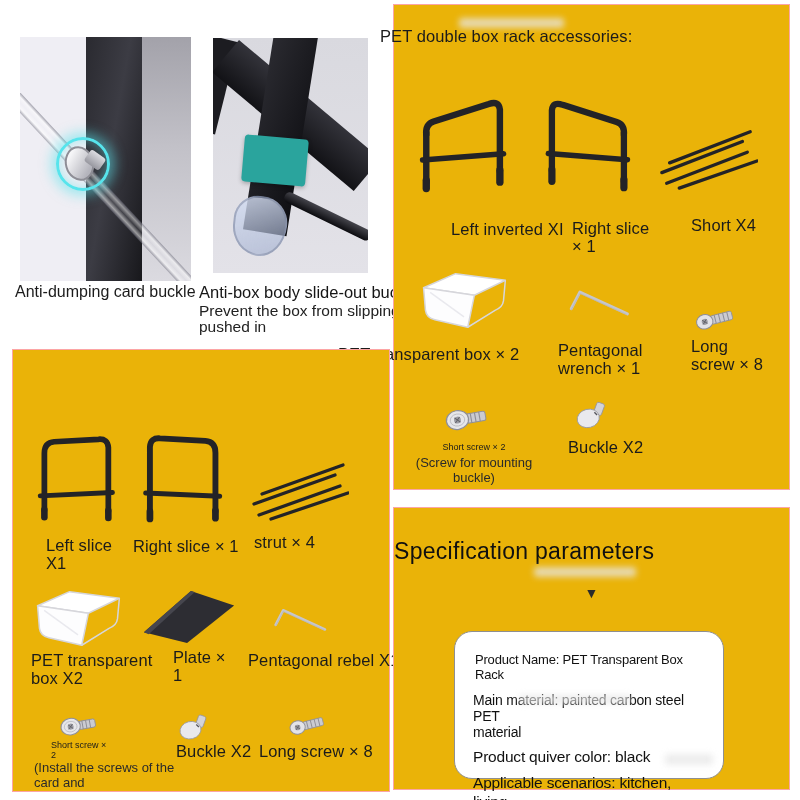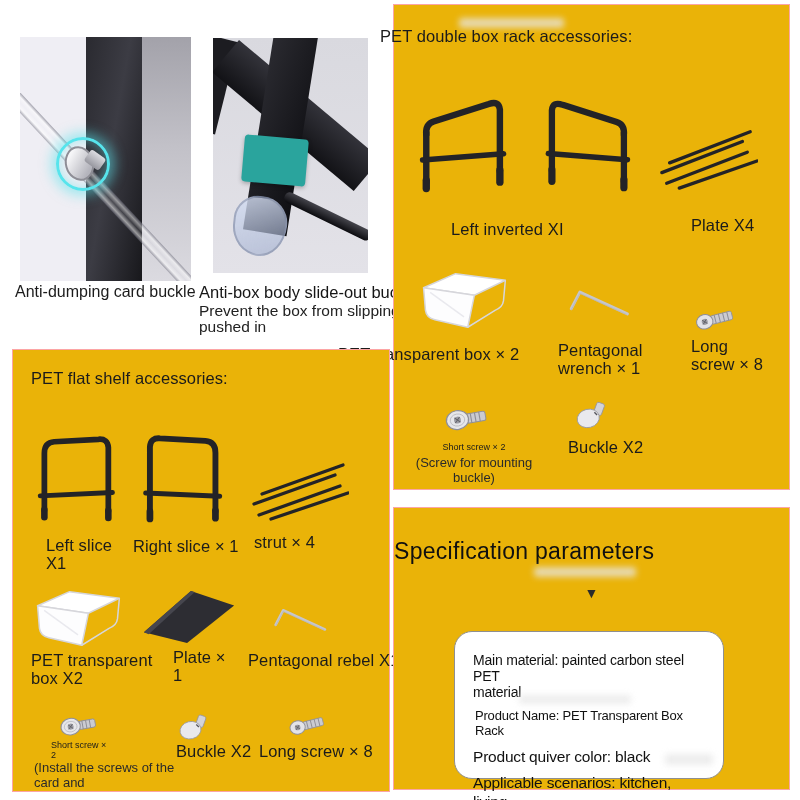--- a/index.html
+++ b/index.html
@@ -114,30 +114,32 @@
 
     <svg class="abs mirror" style="left:148px;top:86px;" width="90" height="106" viewBox="0 0 100 115">
       <g fill="none" stroke="#232327" stroke-linecap="round">
         <path stroke-width="7" d="M9 47 Q8 36 17 33 L77 14 Q88 10 89 20 L89 87"></path>
         <path stroke-width="7" d="M9 45 L9 99"></path>
         <path stroke-width="6" d="M5 75 L93 68"></path>
         <path stroke-width="8" d="M9 97 L9 106"></path>
         <path stroke-width="8" d="M89 86 L89 99"></path>
       </g>
     </svg>
+    <div class="lbl" style="left:178px;top:214px;">Right slice
+× 1</div>
 
     <svg class="abs" style="left:262px;top:118px;" width="102" height="72" viewBox="0 0 105 72">
       <g stroke="#232327" stroke-width="3.4" stroke-linecap="round" fill="none">
         <path d="M14 40 L97 8"></path>
           <path d="M6 50 L89 18"></path>
           <path d="M11 61 L94 29"></path>
           <path d="M24 66 L104 38"></path>
       </g>
     </svg>
-    <div class="lbl" style="left:297px;top:211px;">Plate X4</div>
+    <div class="lbl" style="left:297px;top:211px;">Short X4</div>
 
     <svg class="abs" style="left:23px;top:262px;" width="94" height="66" viewBox="0 0 100 68">
       <g stroke="#d6d6db" stroke-width="1.6" fill="none" stroke-linejoin="round">
         <path fill="#ffffff" d="M7 21 L41 6 L94 13 L61 29 Z"></path>
         <path fill="#fdfdfe" d="M7 21 L9 45 Q10 53 19 55 L54 63 L61 29 Z"></path>
         <path d="M94 13 L92 35 Q91 42 83 45 L54 63"></path>
         <path stroke="#e9e9ee" d="M14 26 L50 52"></path>
       </g>
     </svg>
     <div class="lbl nowrap" style="left:-56px;top:340px;">PET transparent box × 2</div>
@@ -176,21 +178,20 @@
 
     <svg class="abs" style="left:180px;top:390px;" width="38" height="40" viewBox="0 0 56 48">
       <rect x="31" y="6" width="12" height="18" rx="3" transform="rotate(20 37 15)" fill="#d3d3d8" stroke="#95959d" stroke-width="1.2"></rect>
       <ellipse cx="21" cy="29" rx="16.5" ry="13.5" transform="rotate(-14 21 29)" fill="#e9e9ed" stroke="#9b9ba2" stroke-width="1.3"></ellipse>
       <path d="M30 20 l4 4" stroke="#55555c" stroke-width="2"></path>
     </svg>
     <div class="lbl" style="left:174px;top:433px;">Buckle X2</div>
   </div>
 
   <div class="panel" style="left:12px;top:349px;width:378px;height:443px;">
-    <div class="lbl nowrap" style="left:18px;top:19px;">PET flat shelf accessories:</div>
 
     <svg class="abs" style="left:24px;top:80px;" width="82" height="94" viewBox="0 0 100 110">
       <g fill="none" stroke="#232327" stroke-linecap="round">
         <path stroke-width="7" d="M9 96 L9 26 Q9 13 21 12 L75 9 Q86 8 87 19 L87 97"></path>
         <path stroke-width="6" d="M4 78 L92 74"></path>
         <path stroke-width="8" d="M9 95 L9 104"></path>
         <path stroke-width="8" d="M87 96 L87 105"></path>
       </g>
     </svg>
     <div class="lbl" style="left:33px;top:186px;">Left slice
@@ -272,23 +273,23 @@
       </g>
     </svg>
     <div class="lbl nowrap" style="left:246px;top:392px;">Long screw × 8</div>
   </div>
 
   <div class="panel" style="left:393px;top:507px;width:397px;height:283px;">
     <div class="spec-title">Specification parameters</div>
     <div class="ghost" style="left:140px;top:59px;width:102px;height:10px;"></div>
     <div class="spec-arrow">▼</div>
     <div class="spec-box">
+      <div class="spec-row spec-r1">Product Name: PET Transparent Box Rack</div>
       <div class="spec-row spec-r2">Main material: painted carbon steel PET
 material</div>
-      <div class="spec-row spec-r1">Product Name: PET Transparent Box Rack</div>
       <div class="spec-row spec-r3">Product quiver color: black</div>
       <div class="spec-row spec-r4">Applicable scenarios: kitchen, living
 room, bedroom, bathroom</div>
     </div>
     <div class="ghost" style="left:125px;top:187px;width:112px;height:9px;"></div>
     <div class="ghost" style="left:271px;top:246px;width:48px;height:11px;"></div>
   </div>
 
 </div>
 

